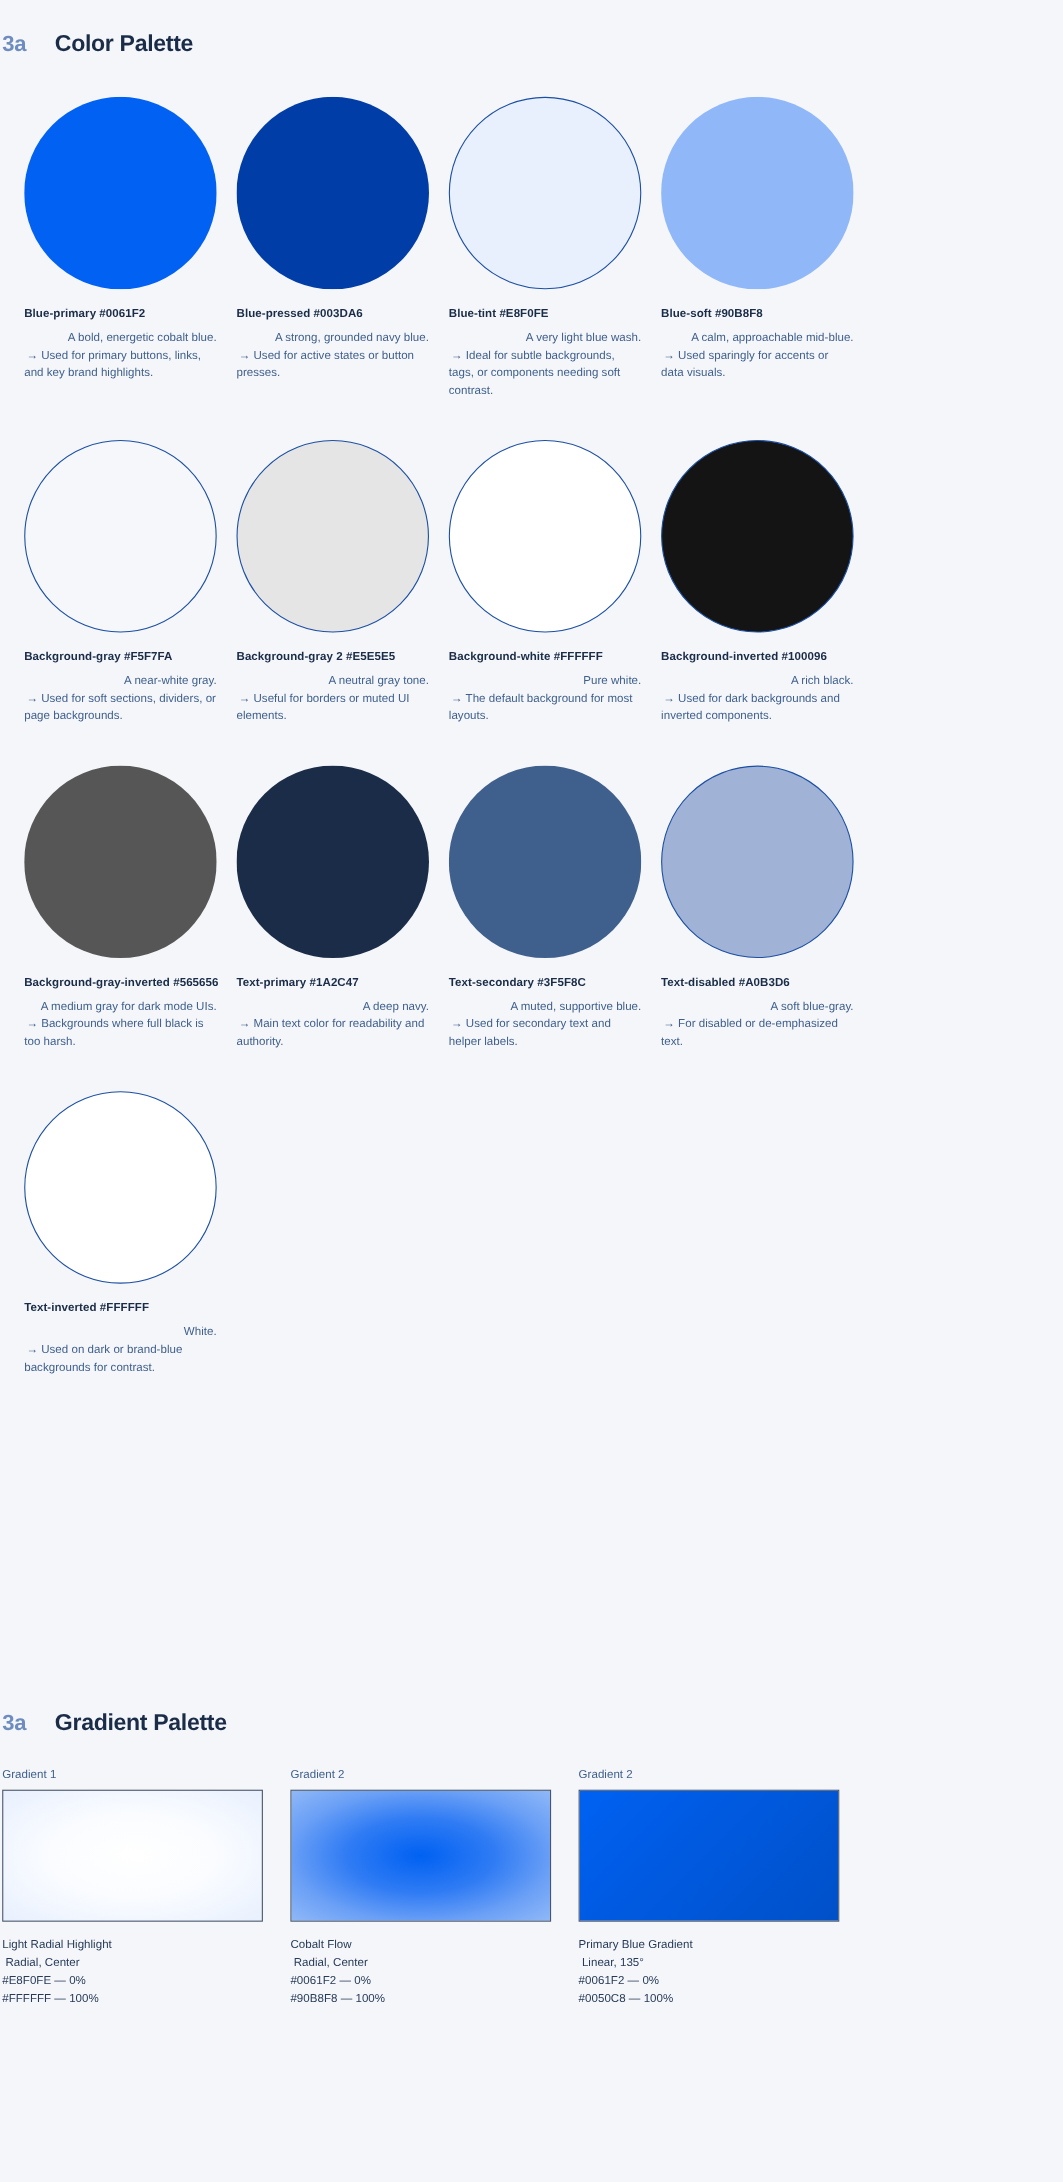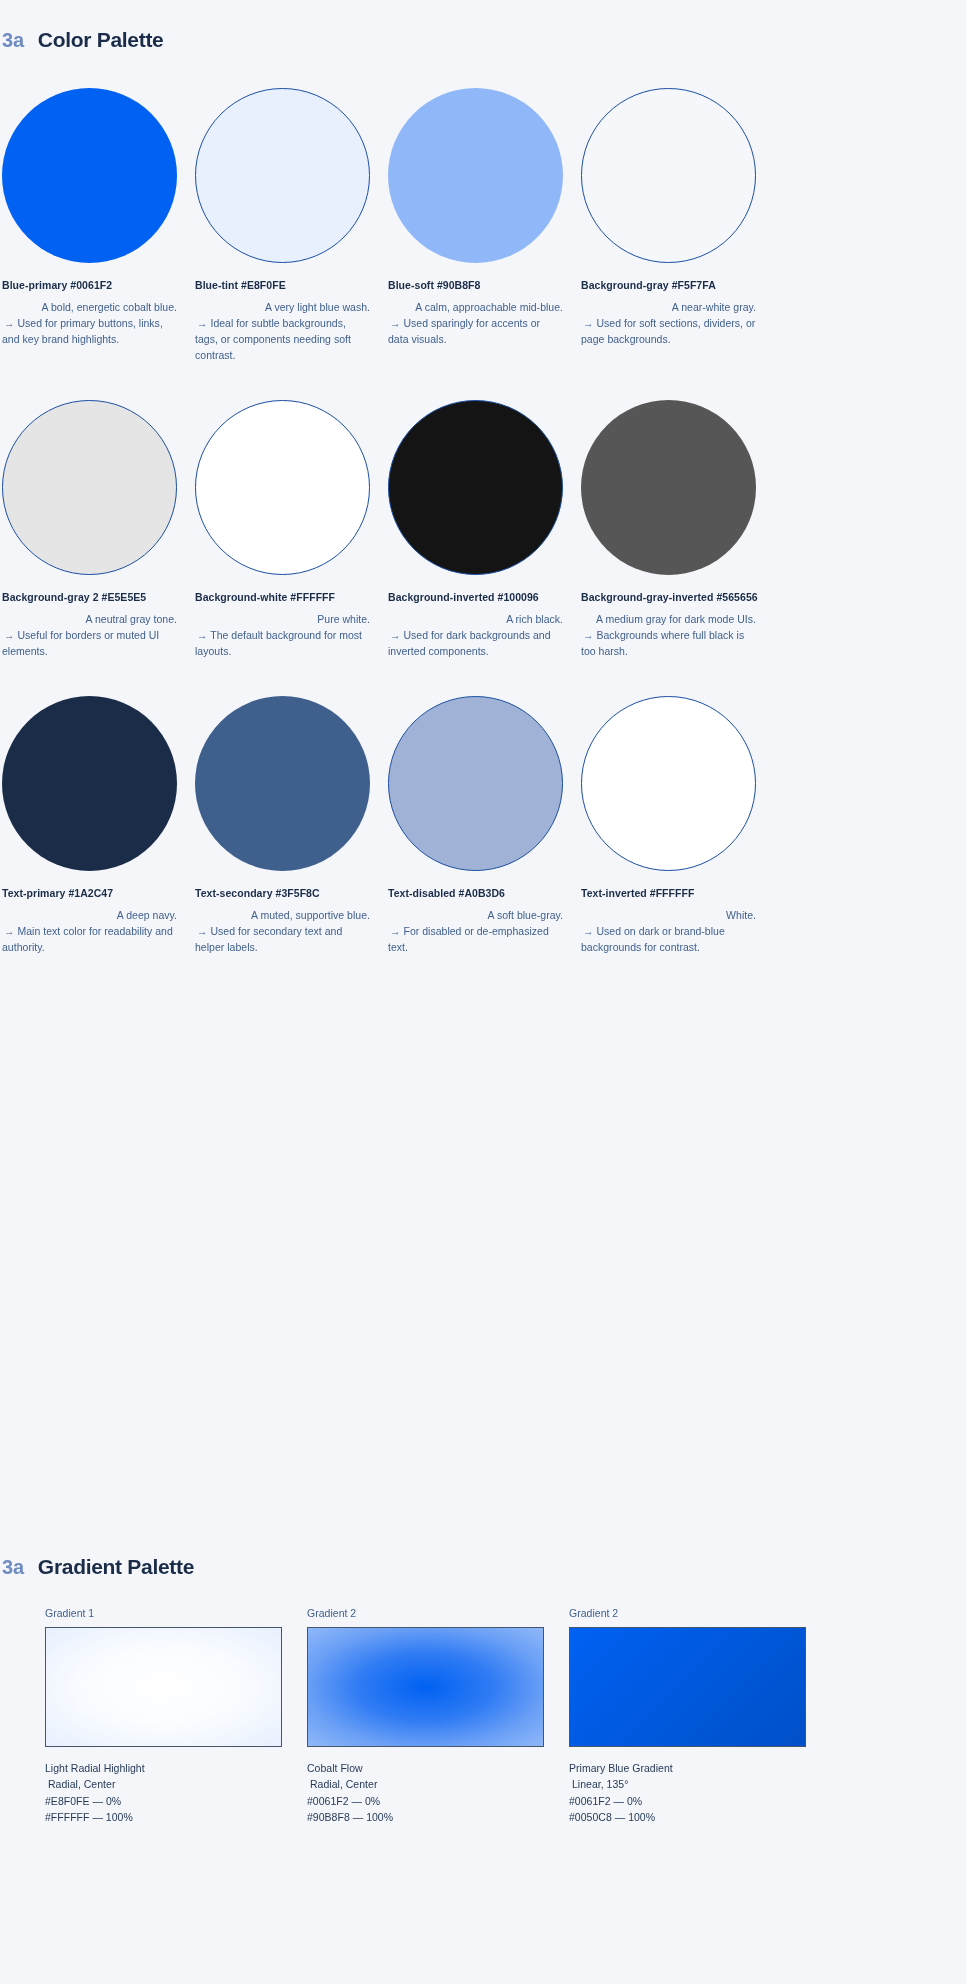--- a/index.html
+++ b/index.html
@@ -18,21 +18,21 @@
     width: 966px;
     height: 1984px;
     background: #F4F6FA;
     overflow: hidden;
   }
 
   
   .section-heading {
     display: flex;
     align-items: baseline;
-    gap: 14px;
+    gap: 26px;
     padding-left: 2px;
   }
   .section-num {
     font-size: 20px;
     font-weight: 700;
     color: #6E8CBF;
     letter-spacing: -0.2px;
   }
   .section-title {
     font-size: 21px;
@@ -55,20 +55,21 @@
     column-gap: 0px;
     row-gap: 0px;
     margin-top: 36px;
     padding-left: 2px;
   }
 
   .swatch-cell {
     width: 193px;
     padding-right: 18px;
     padding-bottom: 36px;
+    margin-left: 20px;
   }
 
   .swatch-circle {
     width: 175px;
     height: 175px;
     border-radius: 50%;
     border: 1px solid #1C4FA3;
     margin-bottom: 15px;
   }
   .swatch-circle.no-border { border: 1px solid transparent; }
@@ -107,21 +108,21 @@
     width: 966px;
   }
 
   .gradient-grid {
     display: grid;
     grid-template-columns: repeat(3, 262px);
     margin-top: 28px;
     padding-left: 2px;
   }
 
-  .gradient-cell { width: 230px; padding-right: 18px; margin-left: 43px; }
+  .gradient-cell { width: 230px; padding-right: 18px; }
 
   .gradient-label {
     font-size: 10.5px;
     color: #3F5F8C;
     font-weight: 400;
     margin-bottom: 8px;
     letter-spacing: 0.02px;
   }
 
   .gradient-box {
@@ -162,20 +163,26 @@
       <span class="section-title">Color Palette</span>
     </div>
 
     <div class="swatch-grid">
 
       <div class="swatch-cell">
         <div class="swatch-circle no-border" style="background: rgb(0, 97, 242);"></div>
         <div class="swatch-name">Blue-primary #0061F2</div>
         <div class="swatch-desc">A bold, energetic cobalt blue.</div>
         <div class="swatch-usage">→ Used for primary buttons, links, and key brand highlights.</div>
+      </div>
+      <div class="swatch-cell">
+        <div class="swatch-circle no-border" style="background: rgb(0, 61, 166);"></div>
+        <div class="swatch-name">Blue-pressed #003DA6</div>
+        <div class="swatch-desc">A strong, grounded navy blue.</div>
+        <div class="swatch-usage">→ Used for active states or button presses.</div>
       </div>
       <div class="swatch-cell">
         <div class="swatch-circle" style="background: rgb(232, 240, 254);"></div>
         <div class="swatch-name">Blue-tint #E8F0FE</div>
         <div class="swatch-desc">A very light blue wash.</div>
         <div class="swatch-usage">→ Ideal for subtle backgrounds, tags, or components needing soft contrast.</div>
       </div>
 
       <div class="swatch-cell">
         <div class="swatch-circle no-border" style="background: rgb(144, 184, 248);"></div>

